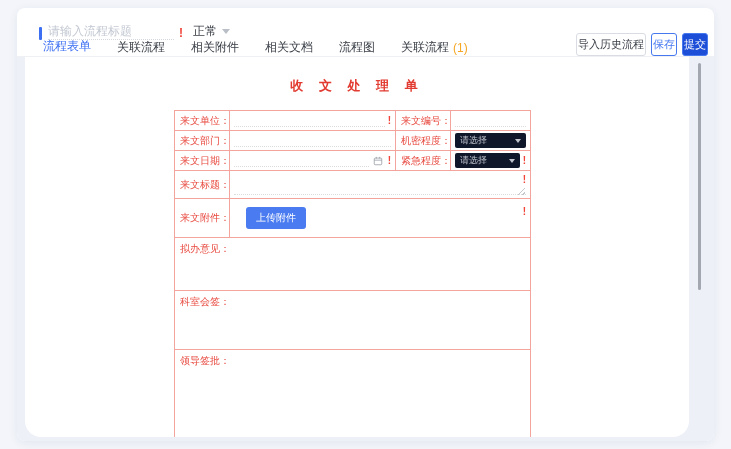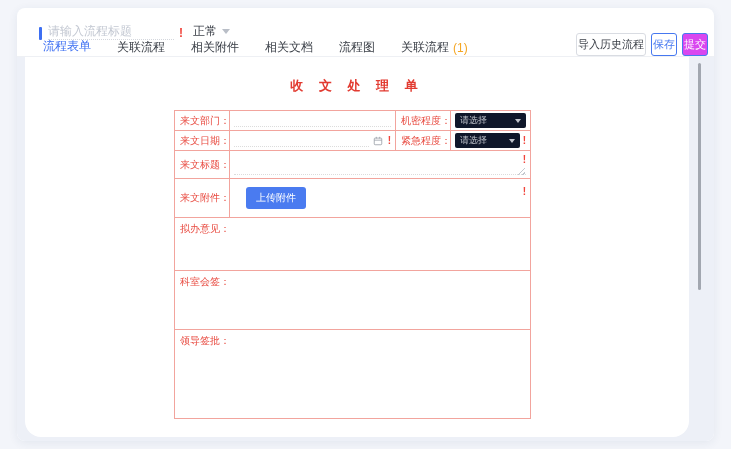--- a/index.html
+++ b/index.html
@@ -36,21 +36,21 @@
   .badge { color:#f5a623; margin-left:4px; font-size:12px; }
   .header-divider { position:absolute; left:0; right:0; top:48px; border-bottom:1px solid #eef0f4; }
   
   .toolbar { position:absolute; right:6px; top:25px; display:flex; gap:5px; }
   .btn {
     font-size:11px; padding:3px 1px; border-radius:3px; cursor:pointer;
     background:#fff; border:1px solid #d9dce2; color:#3a3f47;
     font-family:"Liberation Sans","DejaVu Sans",sans-serif;
   }
   .btn.save { border-color:#4678f0; color:#4678f0; }
-  .btn.submit { background:#d946ef; border-color:#4678f0; color:#fff; }
+  .btn.submit { background:#1d4ed8; border-color:#4678f0; color:#fff; }
   
   .content { position:absolute; left:0; right:0; top:49px; bottom:0; background:#edf0f7; }
   .panel {
     position:absolute; left:8px; top:0; width:664px; height:380px;
     background:#fff; border-radius:0 0 16px 16px; overflow:hidden;
   }
   .scroll-thumb {
     position:absolute; right:13px; top:6px; width:3px; height:227px;
     background:#a2a7b0; border-radius:2px; cursor:grab;
   }
@@ -145,20 +145,35 @@
 
       <table class="form-table">
         <colgroup>
             <col style="width:55px">
             <col style="width:166px">
             <col style="width:55px">
             <col style="width:80px">
           </colgroup>
 
         <tbody>
+            <tr>
+          <td class="lbl">来文单位：</td>
+          <td class="fld">
+            <div class="line-input">
+              <span class="dots"></span>
+              <span class="req2">!</span>
+            </div>
+          </td>
+          <td class="lbl">来文编号：</td>
+          <td class="fld">
+            <div class="line-input">
+              <span class="dots"></span>
+            </div>
+          </td>
+        </tr>
 
         <tr>
           <td class="lbl">来文部门：</td>
           <td class="fld">
             <div class="line-input">
               <span class="dots"></span>
             </div>
           </td>
           <td class="lbl">机密程度：</td>
           <td class="fld">

